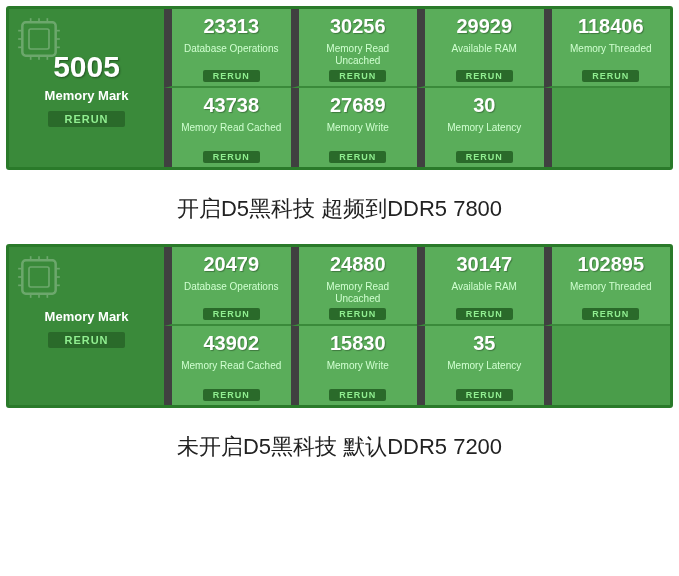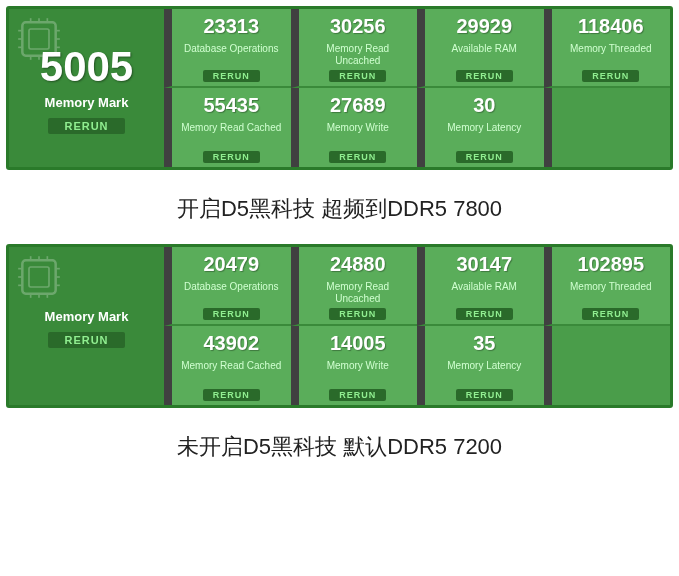--- a/index.html
+++ b/index.html
@@ -29,21 +29,21 @@
       min-width: 155px;
       display: flex;
       flex-direction: column;
       align-items: center;
       justify-content: center;
       padding: 10px;
       position: relative;
     }
 
     .score-number {
-      font-size: 42px;
+      font-size: 30px;
       font-weight: bold;
       color: #fff;
       text-shadow: 1px 1px 2px rgba(0,0,0,0.4);
       z-index: 1;
     }
 
     .score-label {
       font-size: 13px;
       color: #fff;
       font-weight: bold;
@@ -181,21 +181,21 @@
           <span class="metric-name">Available RAM</span>
           <button class="rerun-btn">RERUN</button>
         </div>
         <div class="metric-cell">
           <span class="metric-value">118406</span>
           <span class="metric-name">Memory Threaded</span>
           <button class="rerun-btn">RERUN</button>
         </div>
 
         <div class="metric-cell">
-          <span class="metric-value">55435</span>
+          <span class="metric-value">43738</span>
           <span class="metric-name">Memory Read Cached</span>
           <button class="rerun-btn">RERUN</button>
         </div>
         <div class="metric-cell">
           <span class="metric-value">27689</span>
           <span class="metric-name">Memory Write</span>
           <button class="rerun-btn">RERUN</button>
         </div>
         <div class="metric-cell">
           <span class="metric-value">30</span>
@@ -252,21 +252,21 @@
           <span class="metric-value">102895</span>
           <span class="metric-name">Memory Threaded</span>
           <button class="rerun-btn">RERUN</button>
         </div>
         <div class="metric-cell">
           <span class="metric-value">43902</span>
           <span class="metric-name">Memory Read Cached</span>
           <button class="rerun-btn">RERUN</button>
         </div>
         <div class="metric-cell">
-          <span class="metric-value">14005</span>
+          <span class="metric-value">15830</span>
           <span class="metric-name">Memory Write</span>
           <button class="rerun-btn">RERUN</button>
         </div>
         <div class="metric-cell">
           <span class="metric-value">35</span>
           <span class="metric-name">Memory Latency</span>
           <button class="rerun-btn">RERUN</button>
         </div>
         <div class="metric-cell" style="background:#4a9d4a;">
         </div>

